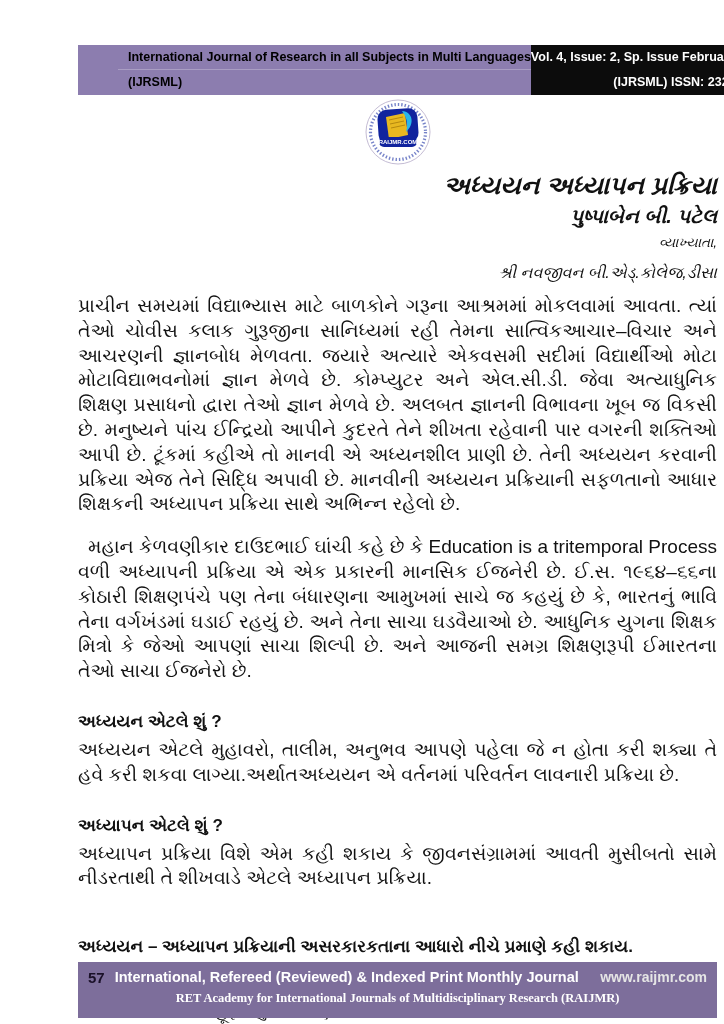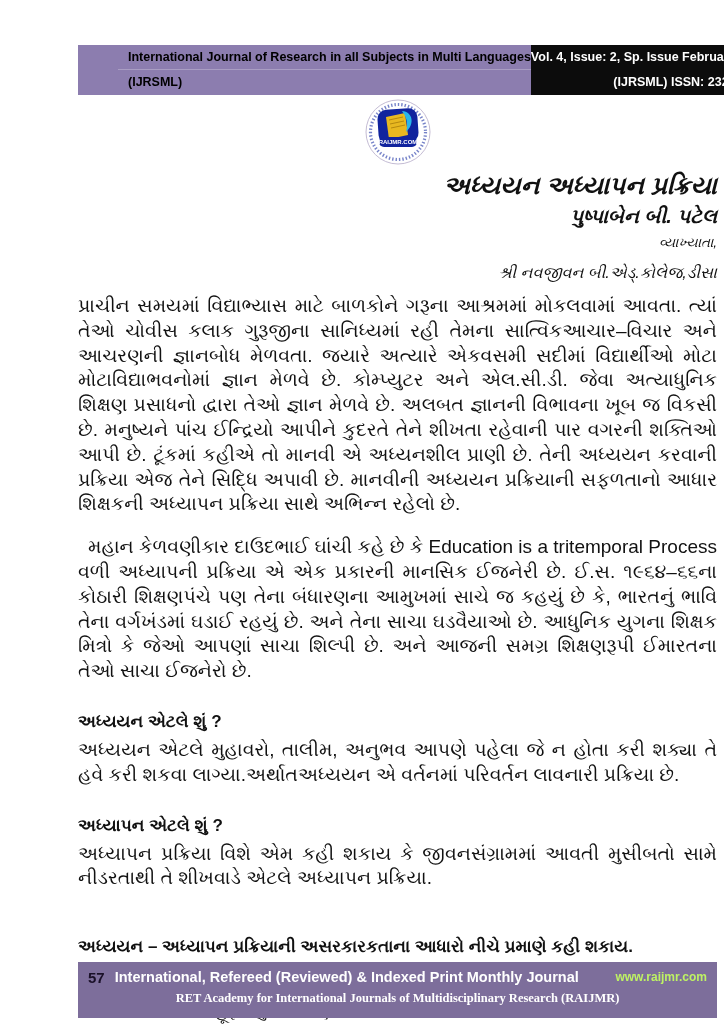--- a/index.html
+++ b/index.html
@@ -42,21 +42,21 @@
 
   ul.points{list-style:none;margin:14px 0 0 0;padding:0 0 0 14px;}
   ul.points li{position:relative;padding-left:19px;margin-bottom:13px;font-size:16.5px;line-height:22px;}
   ul.points li::before{content:"";position:absolute;left:0;top:8px;width:6px;height:6px;background:#000;}
 
   
   .footer-bar{position:absolute;left:78px;top:962px;width:639px;height:56px;background:#7d6e9b;box-sizing:border-box;padding-top:4px;}
   .footer-line1{display:flex;align-items:center;padding:0 10px;height:22px;}
   .footer-pagenum{color:#1a1028;font-weight:bold;font-size:15px;margin-right:10px;}
   .footer-text{color:#fff;font-weight:bold;font-size:14.5px;flex:1;white-space:nowrap;}
-  .footer-site{color:#bef264;font-weight:bold;font-size:12px;white-space:nowrap;}
+  .footer-site{color:#e5e5e5;font-weight:bold;font-size:14px;white-space:nowrap;}
   .footer-line2{text-align:center;color:#fff;font-weight:bold;font-size:12.5px;line-height:20px;
     font-family:"Liberation Serif","DejaVu Serif",serif;}
 </style>
 </head>
 <body>
 
 <div class="sheet">
 
   <div class="header-bar">
     <div class="header-left">

